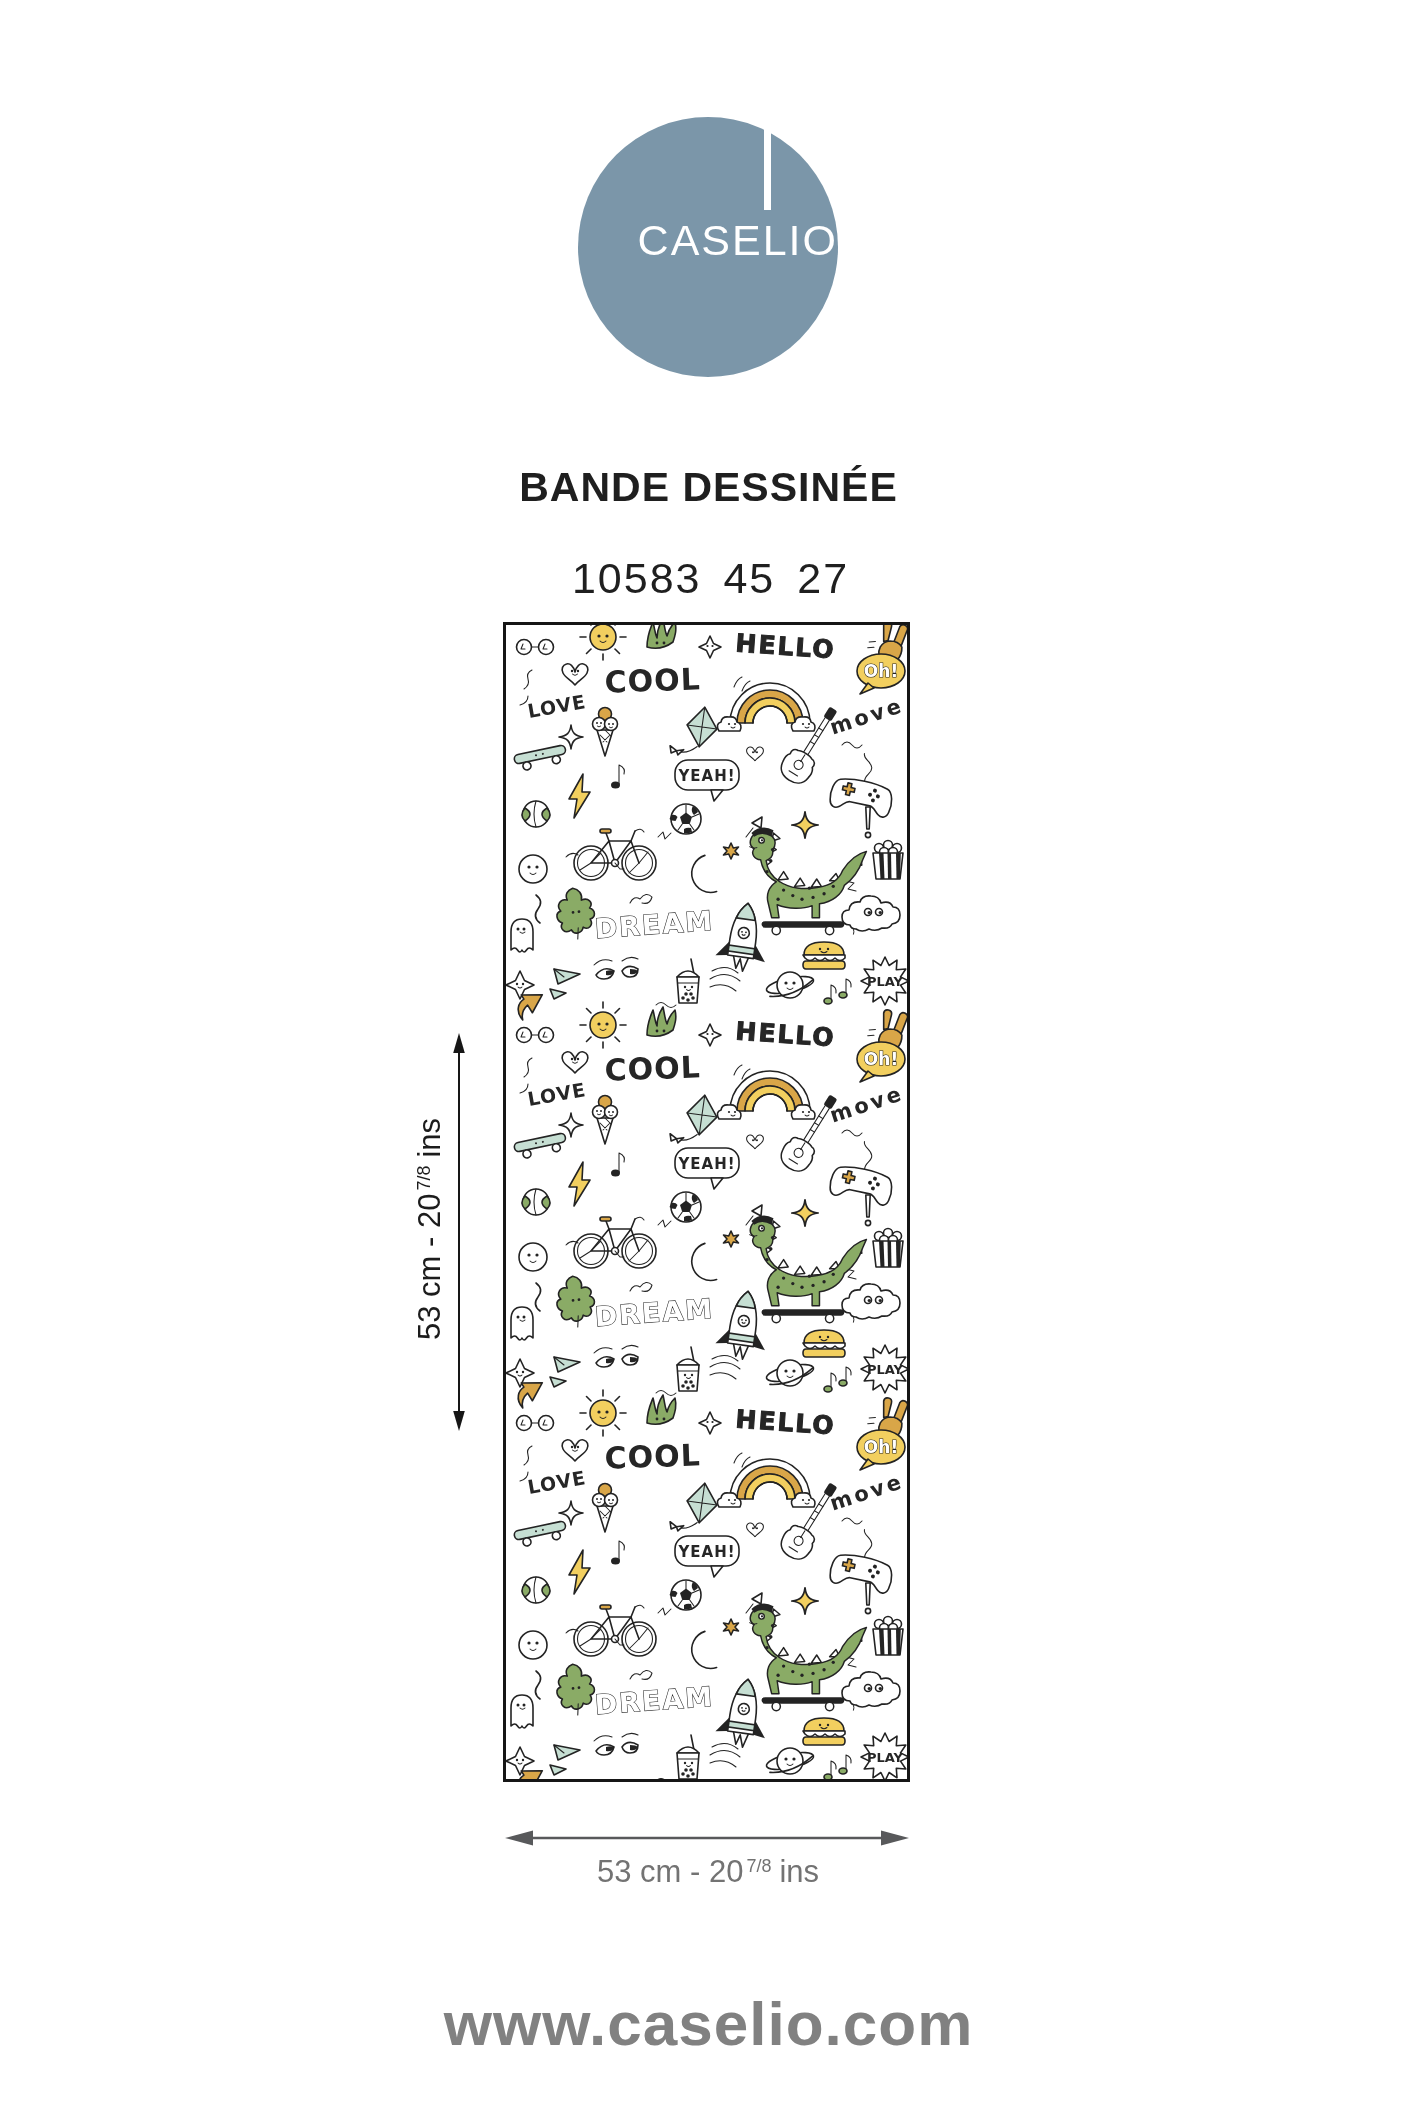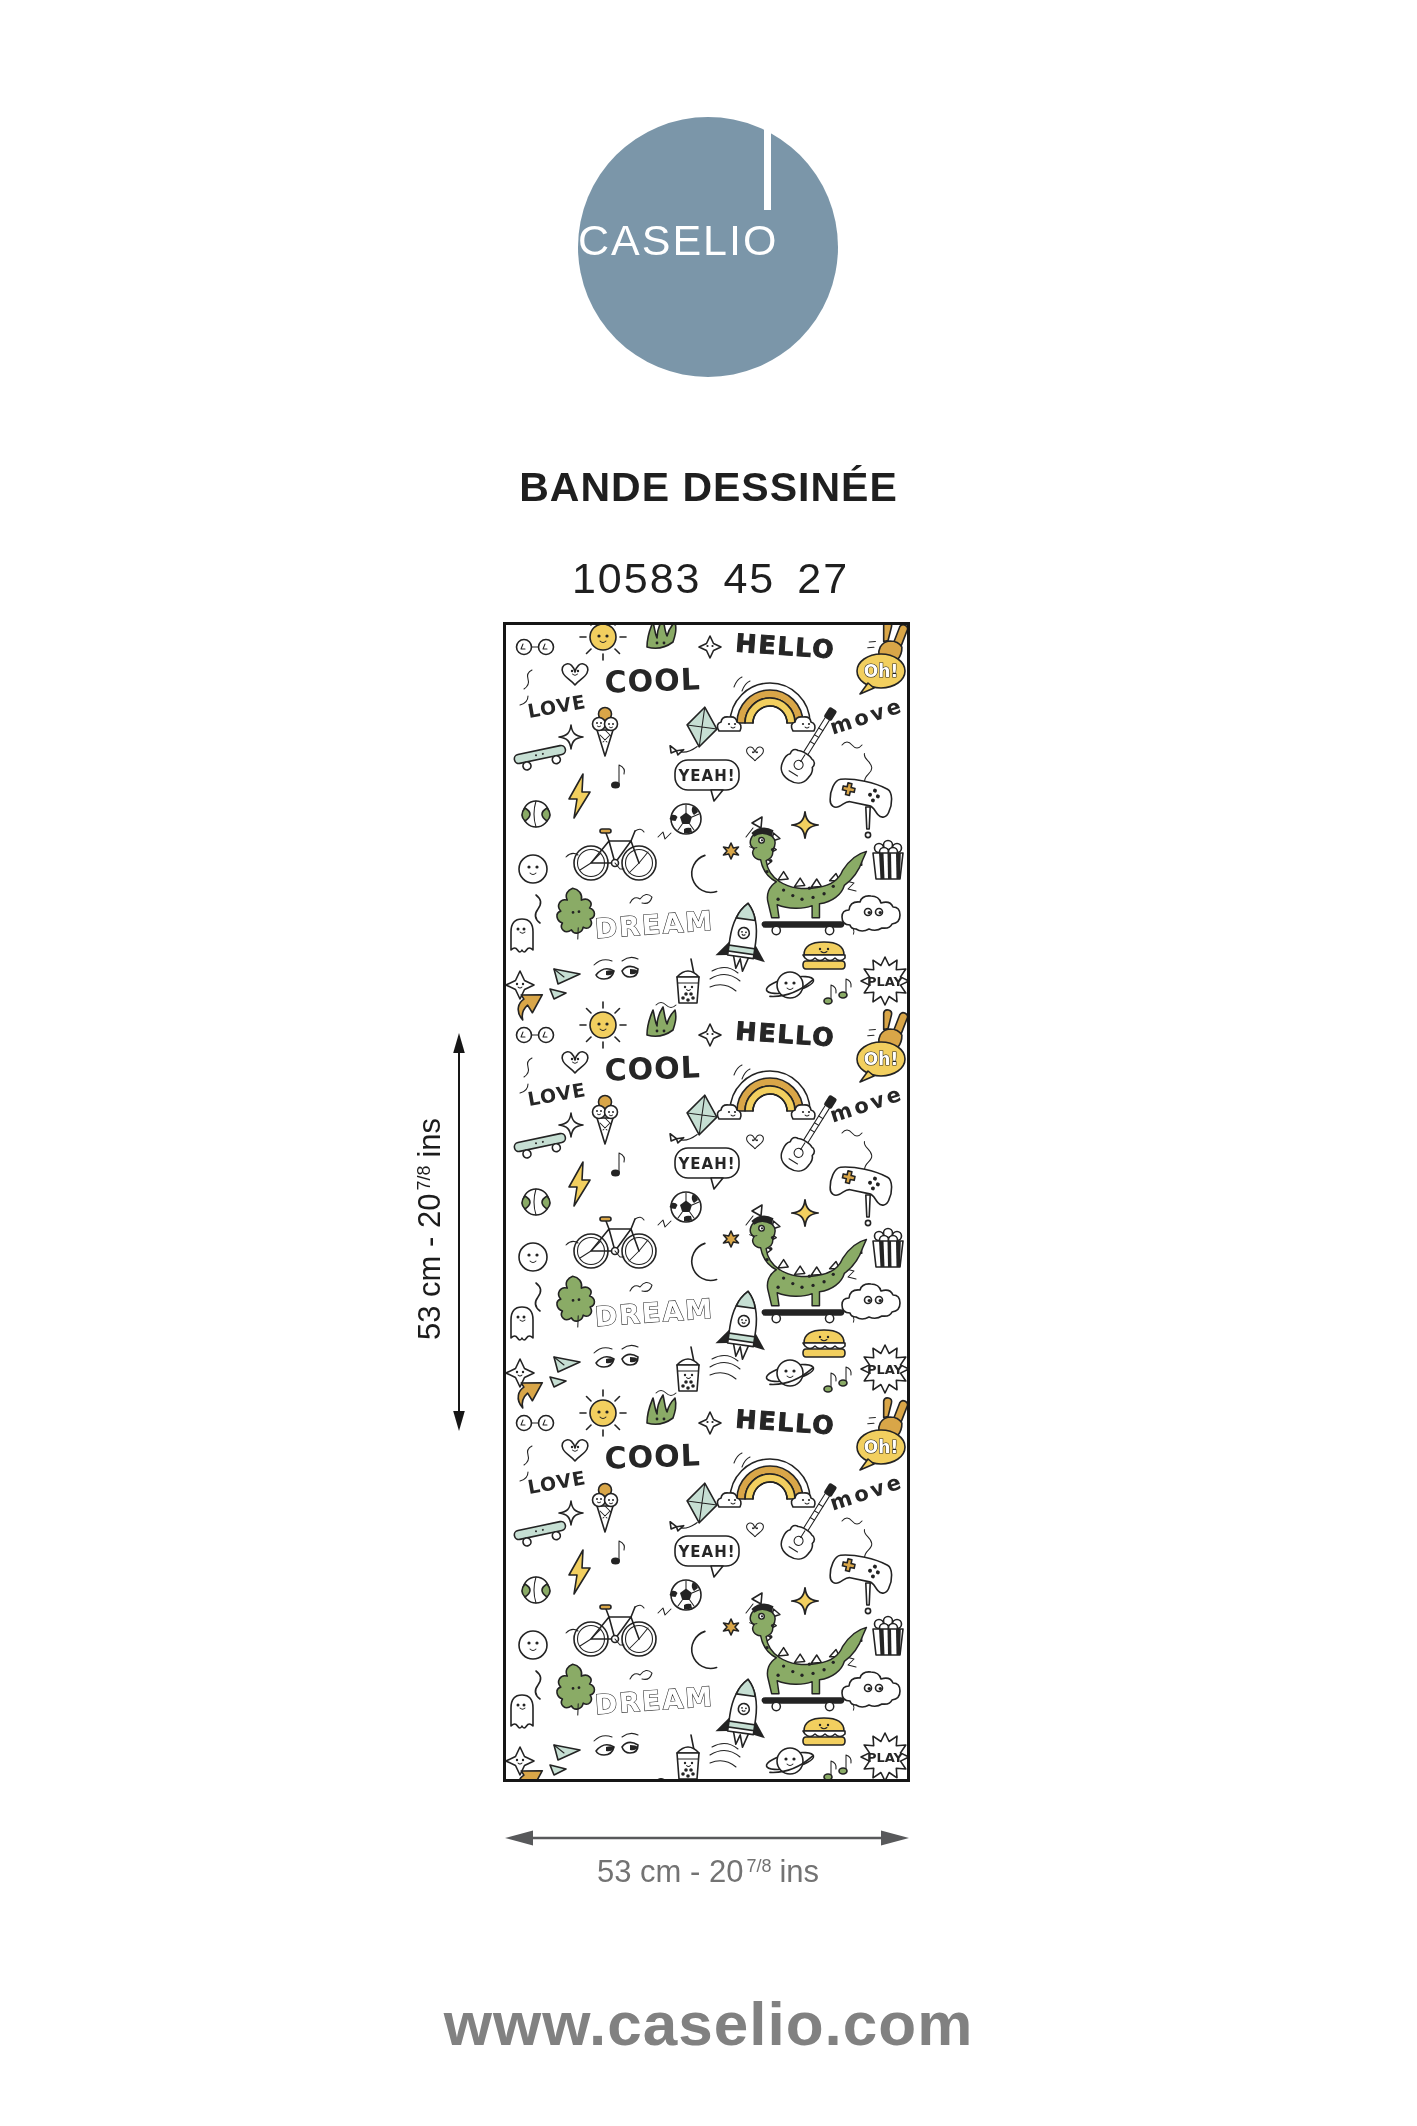--- a/index.html
+++ b/index.html
@@ -2,21 +2,21 @@
 <html style="--logo-blue: #7b96a9; --ink: #1f1f1f; --gray-text: #818181; --arrow-gray: #58595b; --outline: #232323; --doodle-green: #8aab66; --doodle-mint: #c6dfd3; --doodle-yellow: #f2cf5f; --doodle-ochre: #d9a648;"><head>
 <meta charset="utf-8">
 <style>
   html,body{margin:0;padding:0;background:#fff}
   .page{position:relative;width:1417px;height:2126px;background:#fff;overflow:hidden;
         font-family:"Liberation Sans",sans-serif;color:var(--ink,#1f1f1f)}
   
   .logo{position:absolute;left:578px;top:117px;width:260px;height:260px;border-radius:50%;
         background:var(--logo-blue,#7b96a9)}
   .logo-bar{position:absolute;left:186px;top:-8px;width:7px;height:101px;background:#fff}
-  .logo-text{position:absolute;left:0;right:0;top:99px;text-align:left;font-size:43px;
+  .logo-text{position:absolute;left:0;right:0;top:99px;text-align:right;font-size:43px;
              letter-spacing:2px;color:#fff;font-weight:400}
   
   .title{position:absolute;left:0;right:0;top:464px;margin:0;text-align:center;
          font-size:41px;font-weight:700;letter-spacing:1px}
   .ref{position:absolute;left:4px;right:0;top:554px;text-align:center;font-size:43px;
        font-weight:400;letter-spacing:2px;word-spacing:8px}
   
   .swatch{position:absolute;left:503px;top:622px;width:407px;height:1160px;
           border:3px solid #161616;box-sizing:border-box;background:#fff;overflow:hidden}
   .swatch svg{display:block}

